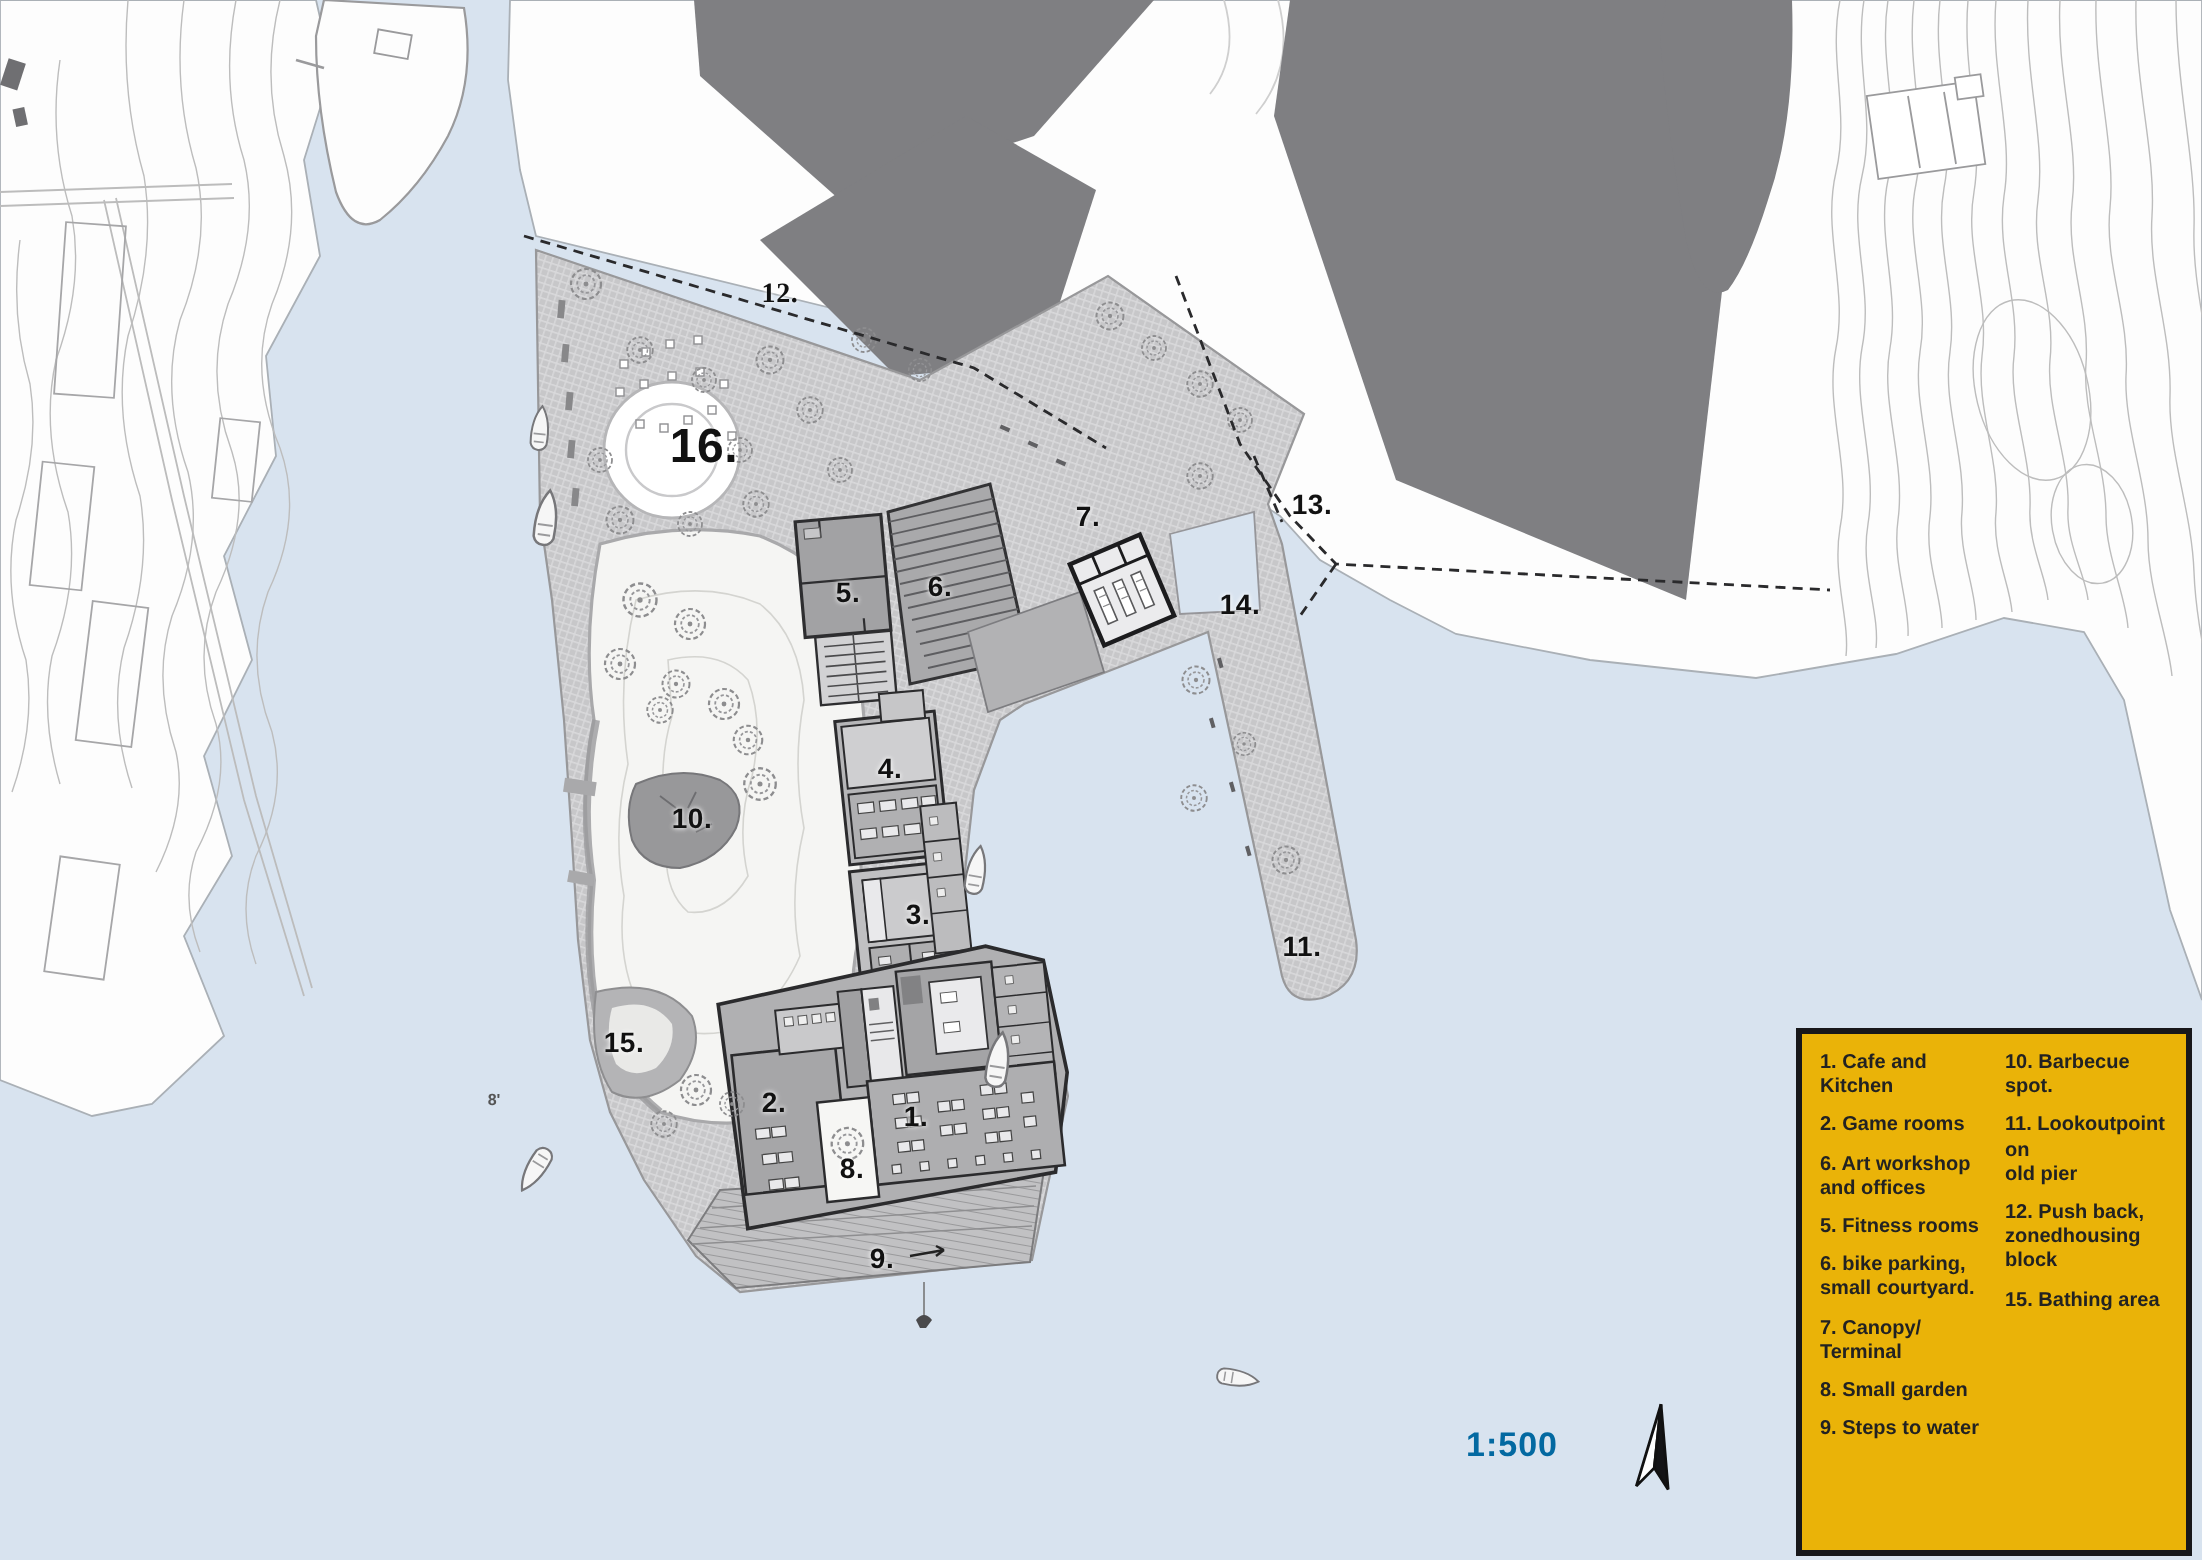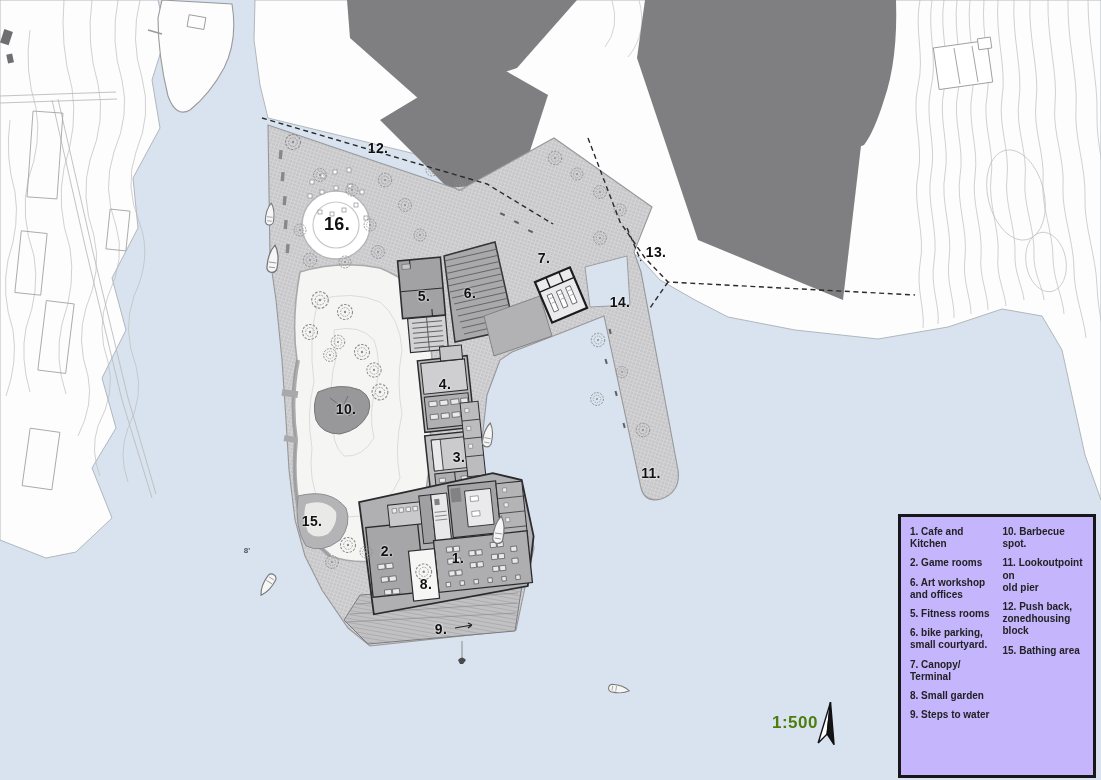--- a/index.html
+++ b/index.html
@@ -5,27 +5,27 @@
   html,body{margin:0;padding:0;background:#ffffff;}
   #stage{position:relative;width:1101px;height:780px;overflow:hidden;background:#d8e3ef;
          font-family:"Liberation Sans",sans-serif;}
   #stage svg.basemap{position:absolute;left:0;top:0;}
   .map-label{position:absolute;transform:translate(-50%,-50%);
     font:bold 14px "Liberation Sans",sans-serif;color:#111;letter-spacing:.3px;
     text-shadow:0 0 2px rgba(255,255,255,.85),0 0 3px rgba(255,255,255,.6);white-space:nowrap;}
   .tiny-note{position:absolute;transform:translate(-50%,-50%);
     font:bold 8px "Liberation Sans",sans-serif;color:#555;}
   .legend{position:absolute;left:898px;top:514px;width:198px;height:264px;
-    background:#c4b5fd;border:3px solid #17171a;box-sizing:border-box;
+    background:#eab308;border:3px solid #17171a;box-sizing:border-box;
     display:flex;gap:8px;padding:9px 6px 4px 9px;
     font:bold 10px/1.22 "Liberation Sans",sans-serif;color:#222;}
   .legend-col{flex:1;min-width:0;}
   .legend-item{white-space:pre-line;margin-bottom:7px;}
-  .scale-label{position:absolute;left:795px;top:723px;transform:translate(-50%,-50%);
-    font:bold 17px "Liberation Sans",sans-serif;color:#4d7c0f;letter-spacing:.5px;}
+  .scale-label{position:absolute;left:756px;top:723px;transform:translate(-50%,-50%);
+    font:bold 17px "Liberation Sans",sans-serif;color:#0369a1;letter-spacing:.5px;}
   .north{position:absolute;left:810px;top:698px;}
 </style>
 </head>
 <body>
 
 <div id="stage">
 
 <svg class="basemap" width="1101" height="780" viewBox="0 0 1101 780">
   <defs>
     <pattern id="hatch" width="3.6" height="3.6" patternUnits="userSpaceOnUse" patternTransform="rotate(18)">
@@ -418,25 +418,25 @@
       <div class="map-label" style="left: 387px; top: 551px;">2.</div>
       <div class="map-label" style="left: 459px; top: 457px;">3.</div>
       <div class="map-label" style="left: 445px; top: 384px;">4.</div>
       <div class="map-label" style="left: 424px; top: 296px;">5.</div>
       <div class="map-label" style="left: 470px; top: 293px;">6.</div>
       <div class="map-label" style="left: 544px; top: 258px;">7.</div>
       <div class="map-label" style="left: 426px; top: 584px;">8.</div>
       <div class="map-label" style="left: 441px; top: 629px;">9.</div>
       <div class="map-label" style="left: 346px; top: 409px;">10.</div>
       <div class="map-label" style="left: 651px; top: 473px;">11.</div>
-      <div class="map-label" style="left: 378px; top: 148px;">12.</div>
+      <div class="map-label" style="left: 390px; top: 148px; font-family: Liberation Serif, serif;">12.</div>
       <div class="map-label" style="left: 656px; top: 252px;">13.</div>
       <div class="map-label" style="left: 620px; top: 302px; text-align: right;">14.</div>
       <div class="map-label" style="left: 312px; top: 521px;">15.</div>
-      <div class="map-label" style="left: 337px; top: 224px; font-size: 18px;">16.</div>
+      <div class="map-label" style="left: 352px; top: 224px; font-size: 24px;">16.</div>
     </div>
 
   <div>
 
   <div class="tiny-note" style="left: 247px; top: 550px;">8'</div>
     </div>
 
   <div class="legend">
     <div class="legend-col">
 

